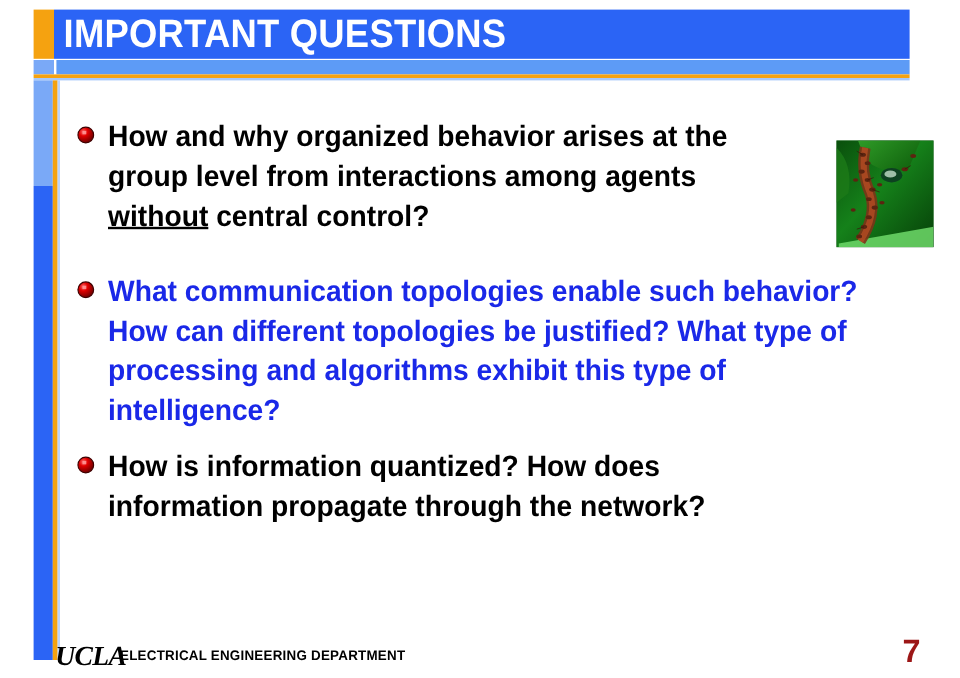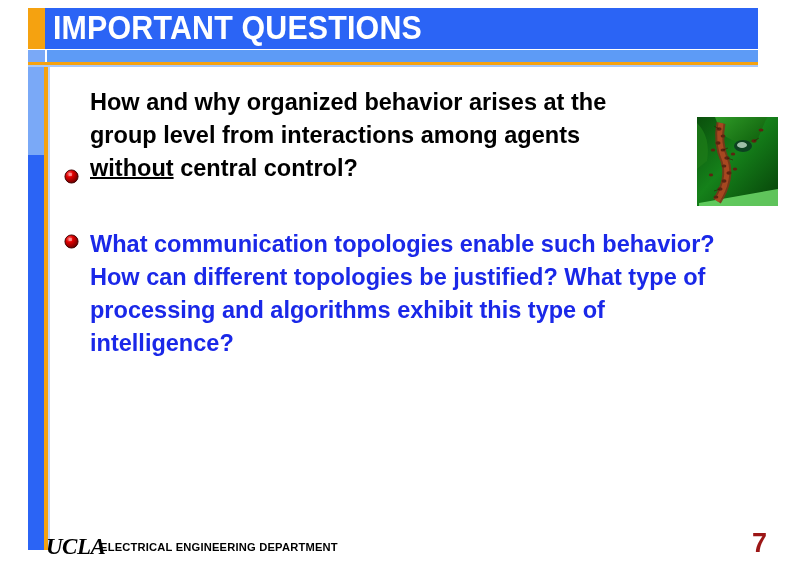--- a/index.html
+++ b/index.html
@@ -209,21 +209,21 @@
   <div class="hdr-lightband-left"></div>
   <div class="hdr-lightband"></div>
   <div class="hdr-orange-rule"></div>
   <div class="hdr-thin-blue"></div>
 
   <div class="side-bar-light"></div>
   <div class="side-bar-dark"></div>
   <div class="side-orange-stripe"></div>
   <div class="side-thin-blue"></div>
 
-  <div class="bullet-row" style="left:64px; top:85px; width:620px;align-items:flex-end;">
+  <div class="bullet-row" style="left:64px; top:98px; width:620px;">
     <span class="bullet-dot">
       <svg viewBox="0 0 16 16" width="15" height="15">
         <defs>
           <radialGradient id="rg1" cx="35%" cy="30%" r="72%">
             <stop offset="0%" stop-color="#ff6b6b"></stop>
             <stop offset="38%" stop-color="#e00000"></stop>
             <stop offset="100%" stop-color="#6b0000"></stop>
           </radialGradient>
         </defs>
         <circle cx="8" cy="8" r="7" fill="url(#rg1)" stroke="#3d0000" stroke-width="1"></circle>
@@ -236,20 +236,29 @@
   <div class="bullet-row" style="left:64px; top:227px; width:690px;">
     <span class="bullet-dot">
       <svg viewBox="0 0 16 16" width="15" height="15">
         <circle cx="8" cy="8" r="7" fill="url(#rg1)" stroke="#3d0000" stroke-width="1"></circle>
         <rect x="5" y="4.4" width="3.4" height="3" fill="#ff9a9a" opacity="0.85"></rect>
       </svg>
     </span>
     <span class="bullet-text txt-blue"><span>What communication topologies enable such behavior? How can different topologies be justified? What type of processing and algorithms exhibit this type of intelligence?</span></span>
   </div>
 
+  <div class="bullet-row" style="left:64px; top:373px; width:620px;">
+    <span class="bullet-dot">
+      <svg viewBox="0 0 16 16" width="15" height="15">
+        <circle cx="8" cy="8" r="7" fill="url(#rg1)" stroke="#3d0000" stroke-width="1"></circle>
+        <rect x="5" y="4.4" width="3.4" height="3" fill="#ff9a9a" opacity="0.85"></rect>
+      </svg>
+    </span>
+    <span class="bullet-text txt-black"><span>How is information quantized? How does information propagate through the network?</span></span>
+  </div>
 
 
   <div class="ant-photo">
     <svg width="81" height="89" viewBox="0 0 81 89">
       <defs>
         <linearGradient id="leafbg" x1="0" y1="0" x2="1" y2="1">
           <stop offset="0%" stop-color="#0a4f0c"></stop>
           <stop offset="45%" stop-color="#15811a"></stop>
           <stop offset="100%" stop-color="#063f08"></stop>
         </linearGradient>

